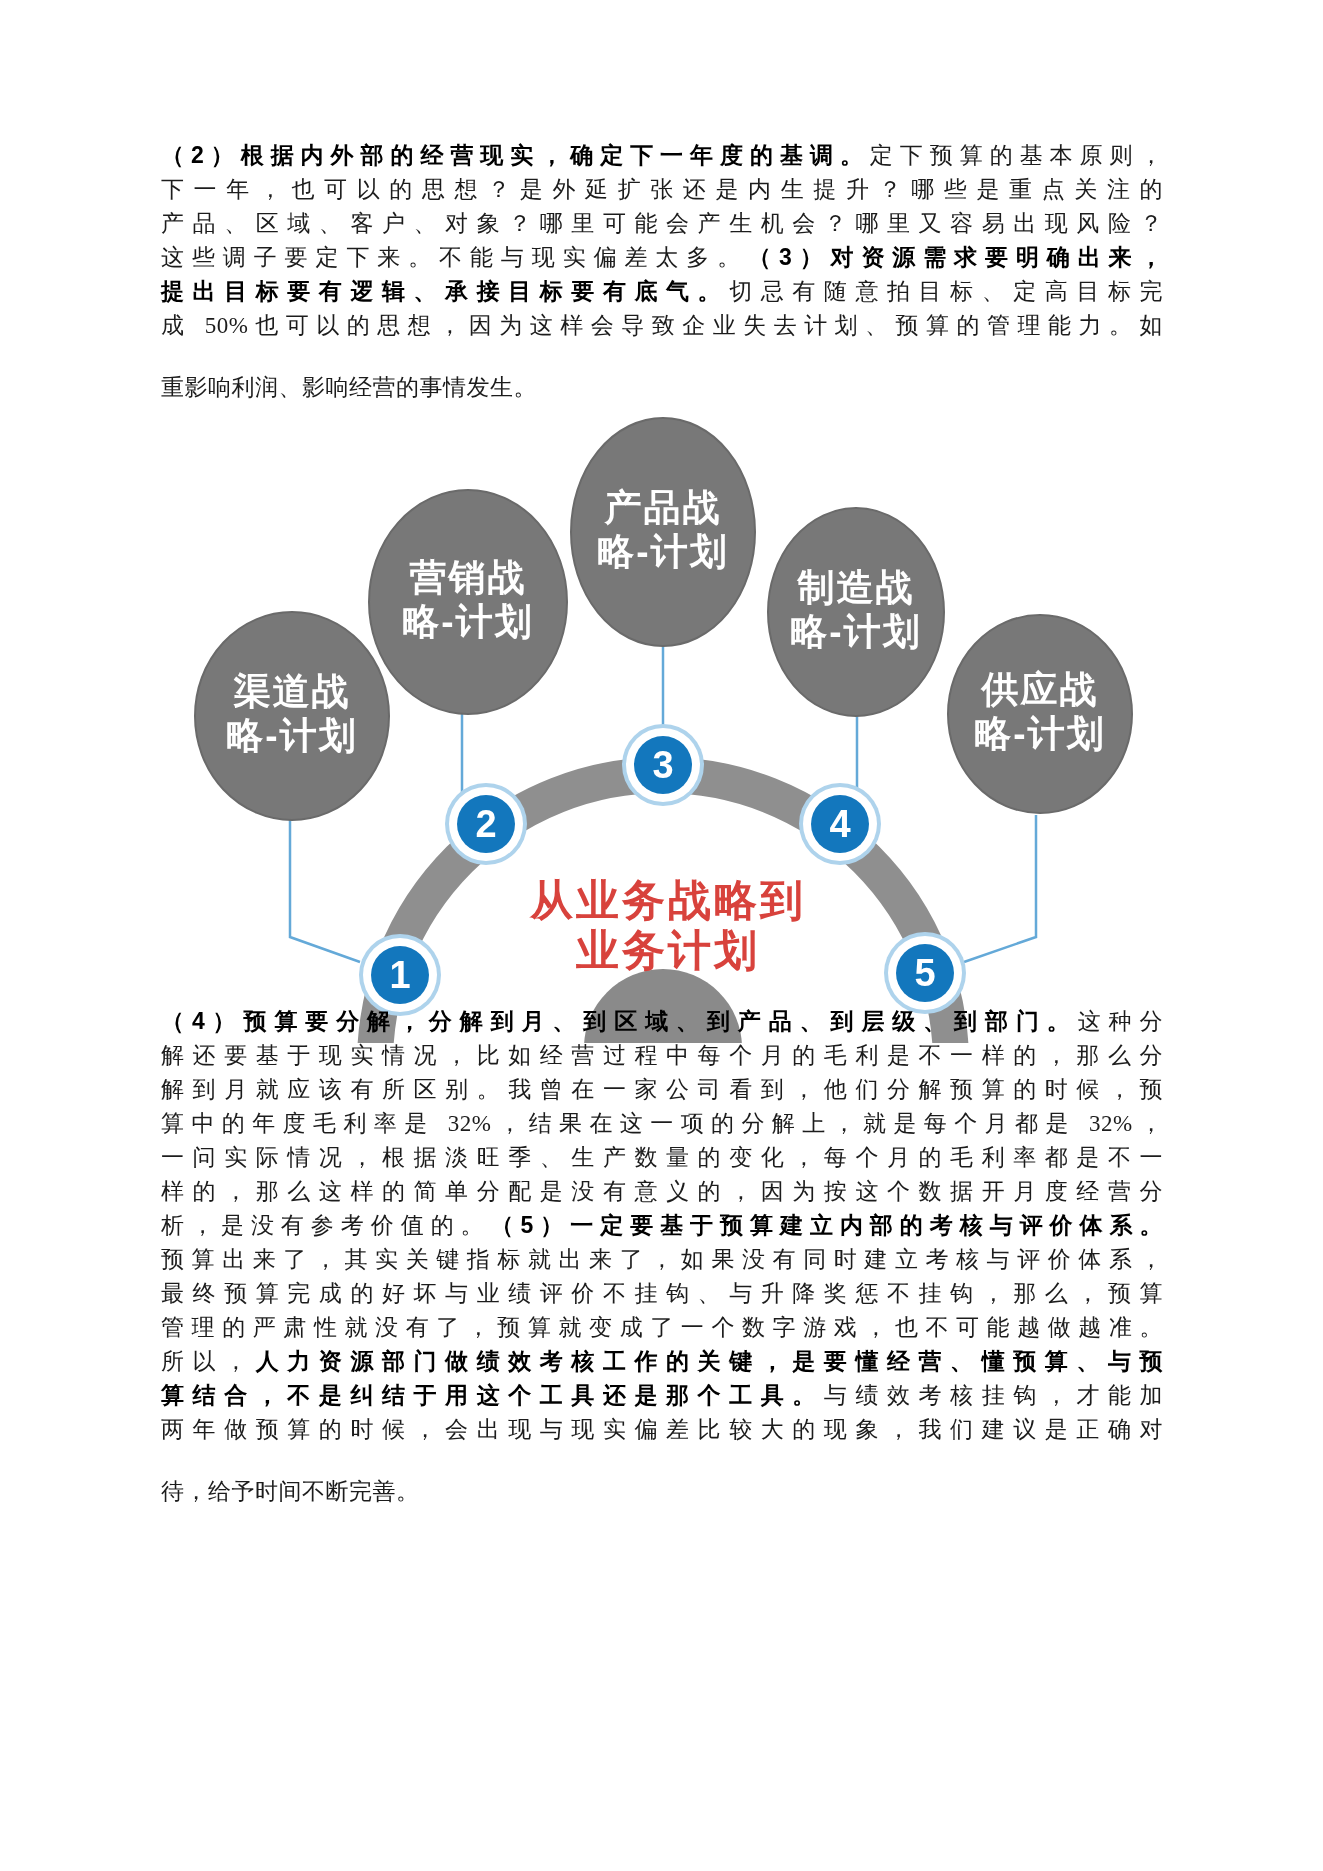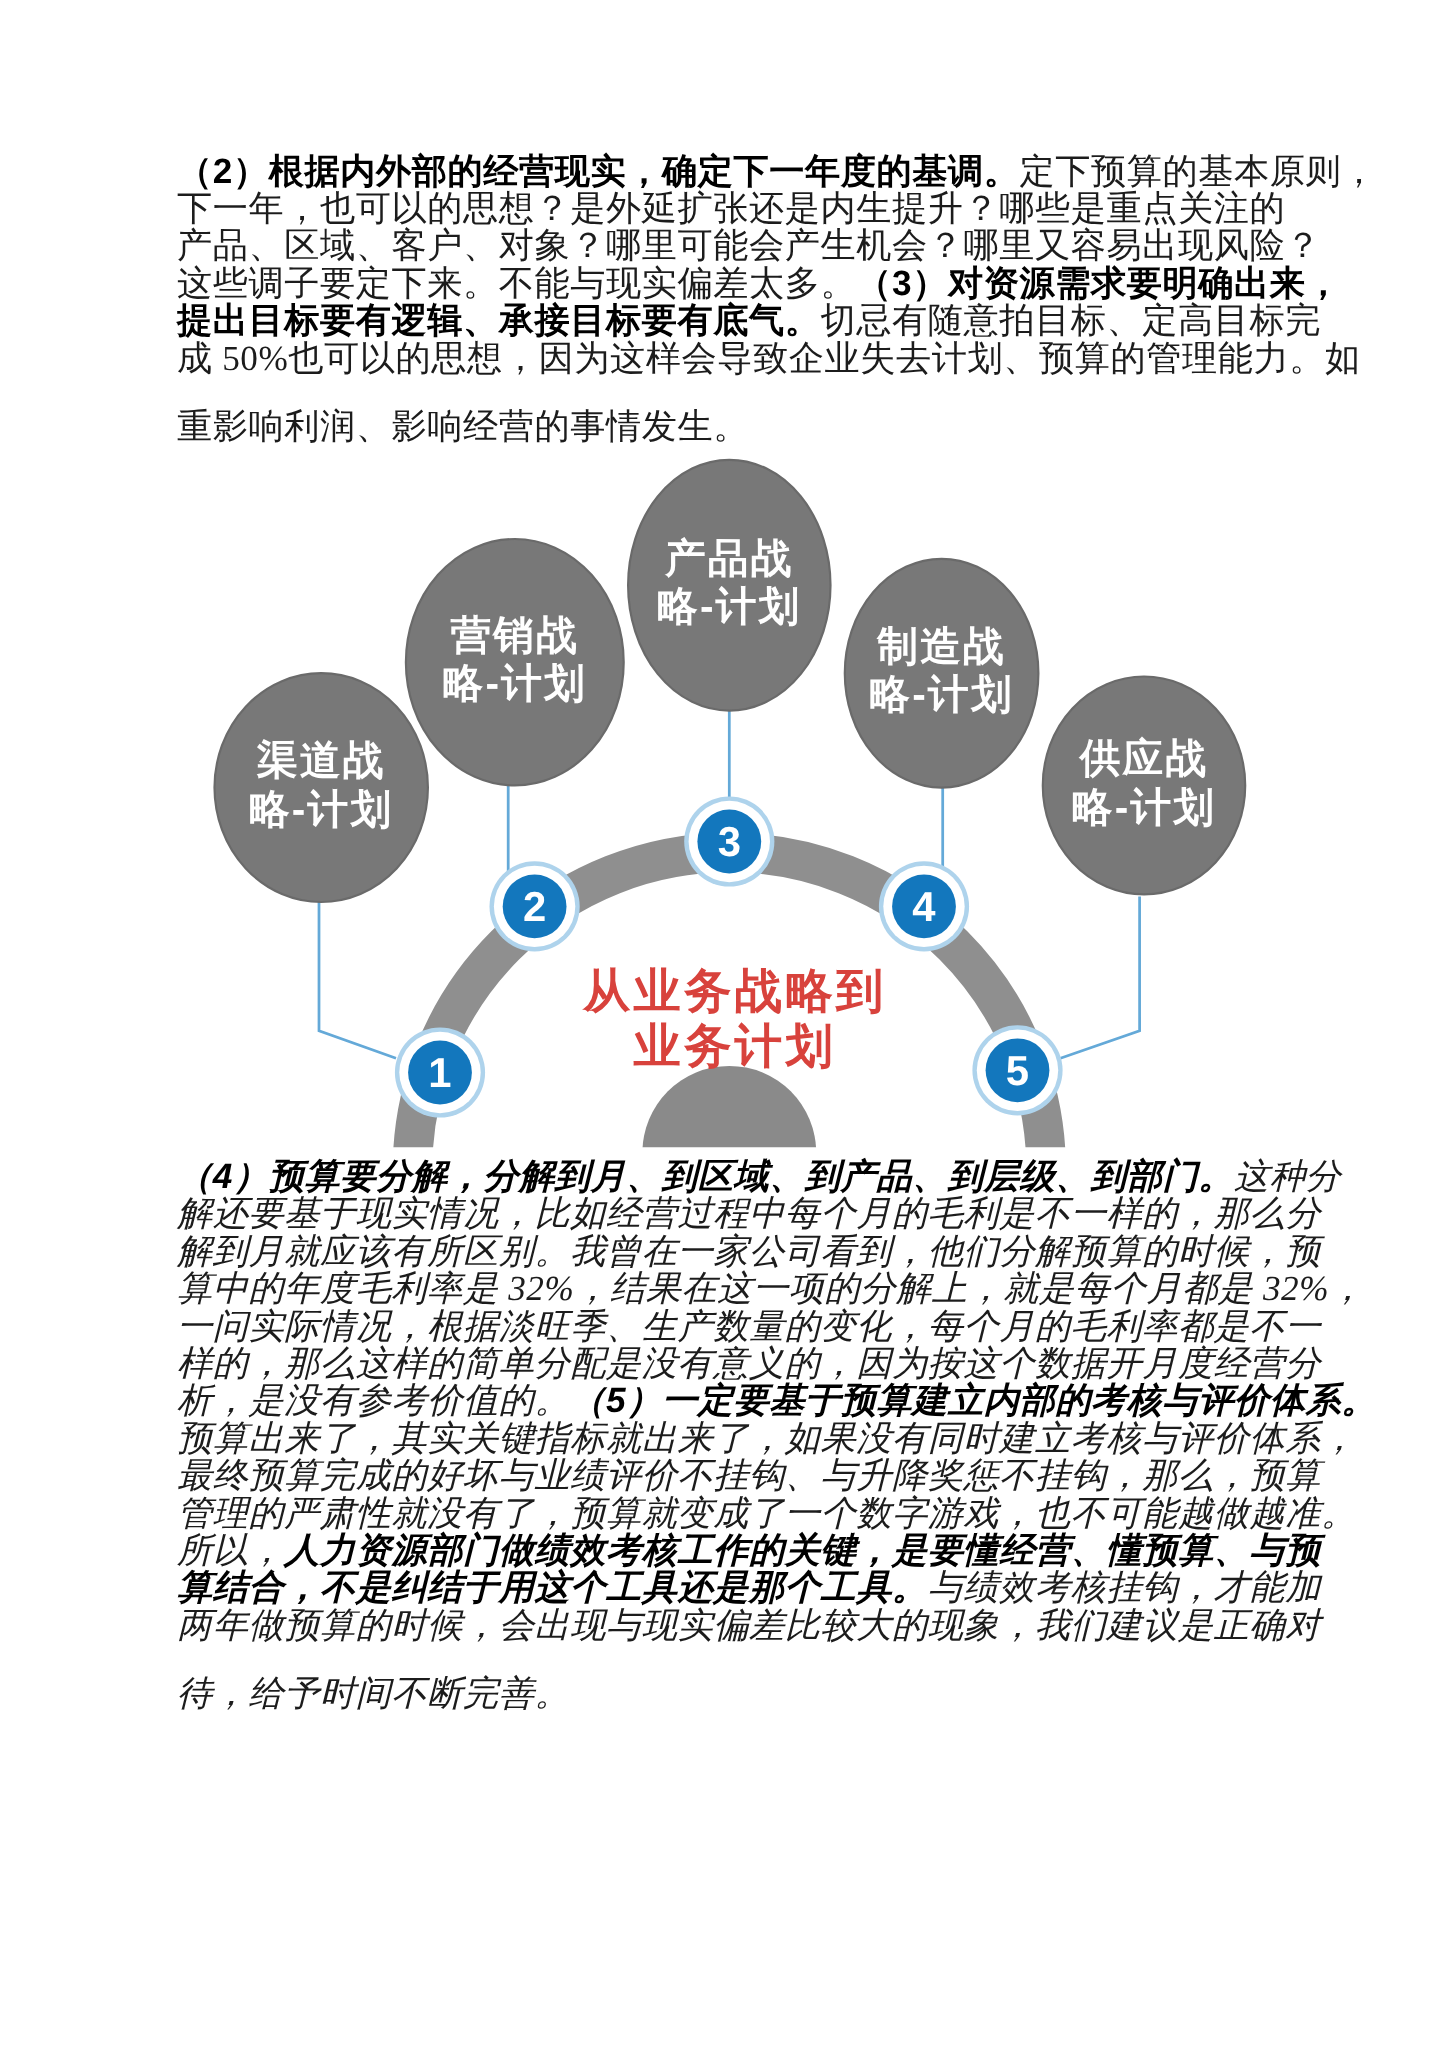--- a/index.html
+++ b/index.html
@@ -7,32 +7,32 @@
     position:relative;
     width:1323px;height:1871px;
     background:#ffffff;
     margin:0 auto;
     overflow:hidden;
     font-family:"Liberation Serif","DejaVu Serif",serif;
   }
   .para{position:absolute;left:161px;width:1002px;}
   .ln{
     height:34px;line-height:34px;
-    font-size:32px;color:#1c1c1c;
+    font-size:23px;color:#1c1c1c;
     text-align:justify;text-align-last:justify;
     white-space:nowrap;
     letter-spacing:0.5px;
   }
   .ln.short{text-align-last:left;white-space:normal;margin-top:28px;}
   .ln b{
     font-family:"Liberation Sans","DejaVu Sans",sans-serif;
     font-weight:bold;color:#000;
   }
   #para1{top:138px;}
-  #para2{top:1052px;font-style:italic;}
+  #para2{top:1004px;}
   .figure{position:absolute;left:150px;top:415px;width:1030px;height:628px;}
   .bubble-label, .step-num, .caption{
     font-family:"Liberation Sans","DejaVu Sans",sans-serif;
     font-weight:bold;
   }
 </style>
 </head>
 <body>
 
 <div class="page">

